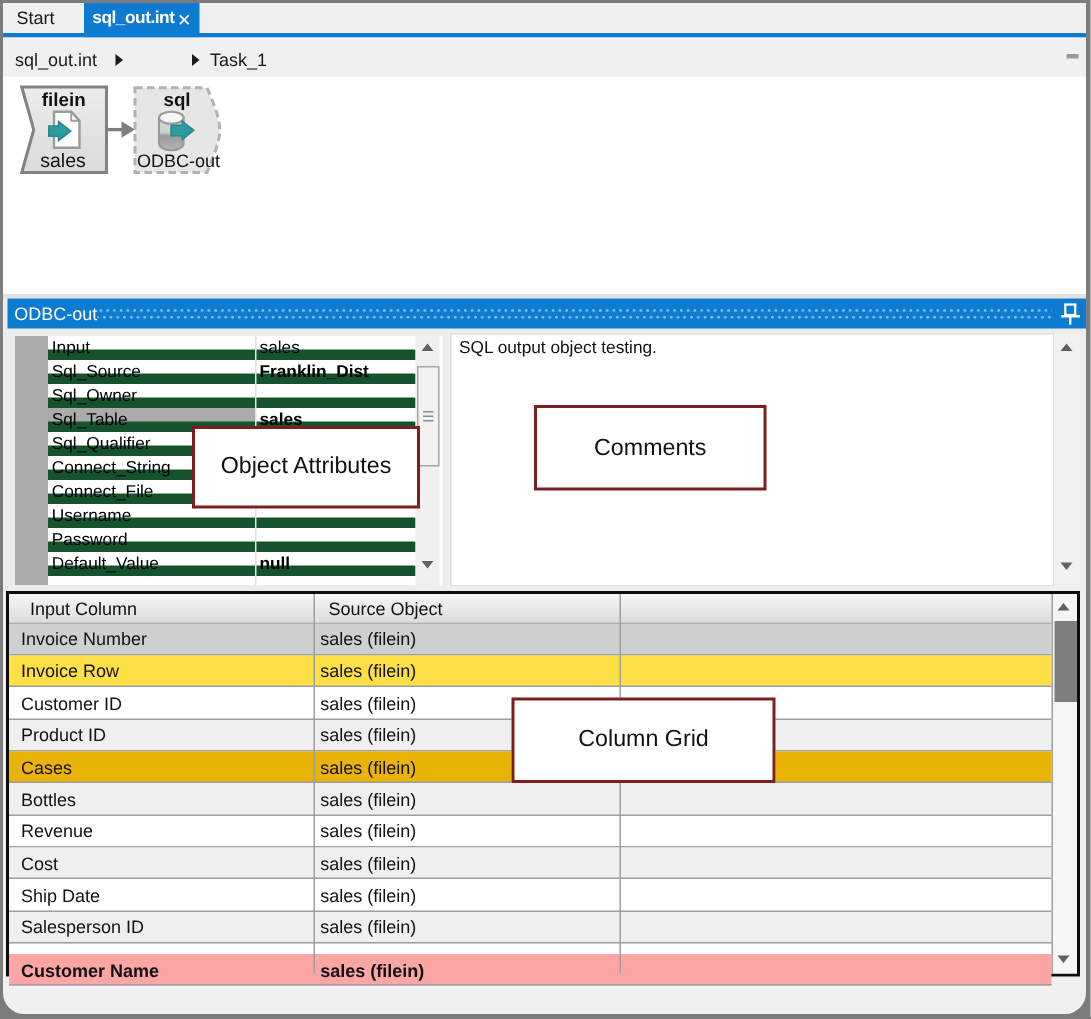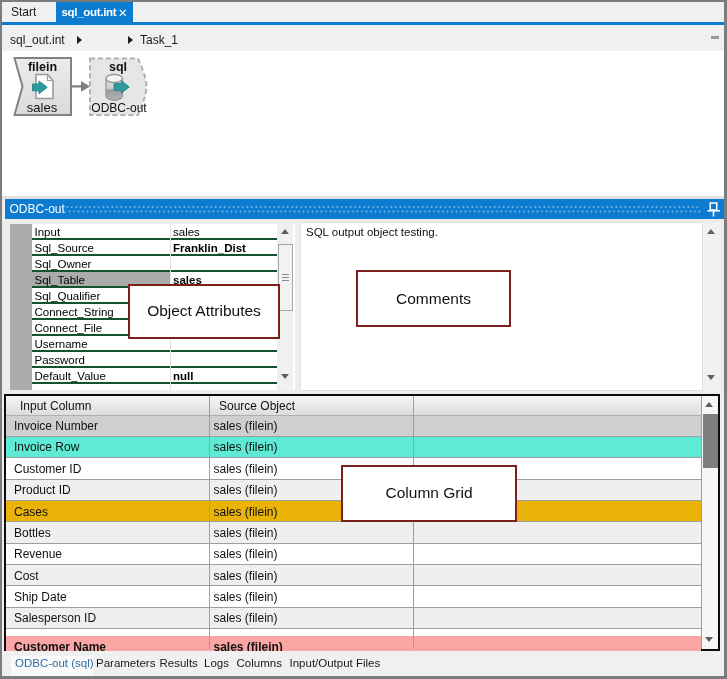--- a/index.html
+++ b/index.html
@@ -29,21 +29,21 @@
 #bluebar .t { position:absolute; left:4.5px; top:3px; font-size:12px; color:#fff; }
 #dots { position:absolute; left:60px; top:4px; width:636px; height:12px;
   background-image: radial-gradient(circle, rgba(255,255,255,.5) 0.8px, transparent 1.1px),
                     radial-gradient(circle, rgba(255,255,255,.5) 0.8px, transparent 1.1px);
   background-size: 4.5px 12px, 4.5px 12px;
   background-position: 0 -2px, 2.25px 2.5px;
 }
 
 #pgrid { position:absolute; left:8px; top:25px; width:285px; height:166px; background:#fff; font-size:11.5px; }
 #pgstrip { position:absolute; left:0; top:0; width:21.5px; height:166px; background:#ababab; }
-.pgrow { position:absolute; left:21.5px; width:245.5px; height:16px; border-bottom:2px solid #14532d;text-decoration:underline; }
+.pgrow { position:absolute; left:21.5px; width:245.5px; height:16px; border-bottom:7px solid #14532d;text-decoration:underline; }
 .pgrow .n { position:absolute; left:3px; top:1.5px; }
 .pgrow .v { position:absolute; left:141.5px; top:1.5px; }
 #pgvline { position:absolute; left:160px; top:0; width:1px; height:166px; background:#e2e2e2; }
 #pghl { position:absolute; left:0; top:48px; width:160px; height:16px; background:#ababab; }
 .sbtri-u { width:0; height:0; border-left:4.5px solid transparent; border-right:4.5px solid transparent; border-bottom:5px solid #606060; position:absolute; }
 .sbtri-d { width:0; height:0; border-left:4.5px solid transparent; border-right:4.5px solid transparent; border-top:5px solid #606060; position:absolute; }
 #pgsb { position:absolute; left:267px; top:0; width:16px; height:166px; background:#f0f0f0; }
 #pgthumb { position:absolute; left:0.5px; top:20px; width:15px; height:67px; background:#f2f2f2; border:1px solid #a6a6a6; }
 .grip { position:absolute; left:3.5px; width:7px; height:1px; background:#8a8a8a; }
 
@@ -198,21 +198,21 @@
   <div id="anno2" class="abs anno">Comments</div>
   <div id="bgrid" class="abs">
     <div id="bghead">
         <span class="h1">Input Column</span>
         <span class="h2">Source Object</span>
       </div>
     <div class="bgrow" style="top:19.5px; background:#cfcfcf;">
         <span class="c1">Invoice Number</span>
         <span class="c2">sales (filein)</span>
       </div>
-    <div class="bgrow" style="top:40.9px; background:#5eead4;text-align:center;">
+    <div class="bgrow" style="top:40.9px; background:#fde047;text-align:center;">
         <span class="c1">Invoice Row</span>
         <span class="c2">sales (filein)</span>
       </div>
     <div class="bgrow" style="top:62.2px; background:#fff;">
         <span class="c1">Customer ID</span>
         <span class="c2">sales (filein)</span>
       </div>
     <div class="bgrow" style="top:83.6px; background:#efefef;">
         <span class="c1">Product ID</span>
         <span class="c2">sales (filein)</span>
@@ -247,23 +247,13 @@
       </div>
     <div class="bgv" style="left:203.5px;"></div>
     <div class="bgv" style="left:407.5px;"></div>
     <div id="bgsb">
       <span class="sbtri-u" style="left:3.5px; top:6px;"></span>
       <span class="sbtri-d" style="left:3.5px; top:241px;"></span>
       <div id="bgthumb"></div>
     </div>
   </div>
   <div id="anno3" class="abs anno">Column Grid</div>
-  <div id="statusbar" class="abs">
-    <div id="chip">
-        <span>ODBC-out (sql)</span>
-      </div>
-    <span style="left:94px;">Parameters</span>
-    <span style="left:157.5px;">Results</span>
-    <span style="left:202px;">Logs</span>
-    <span style="left:234.5px;">Columns</span>
-    <span style="left:287.5px;">Input/Output Files</span>
-  </div>
 </div>
 
 </body></html>

